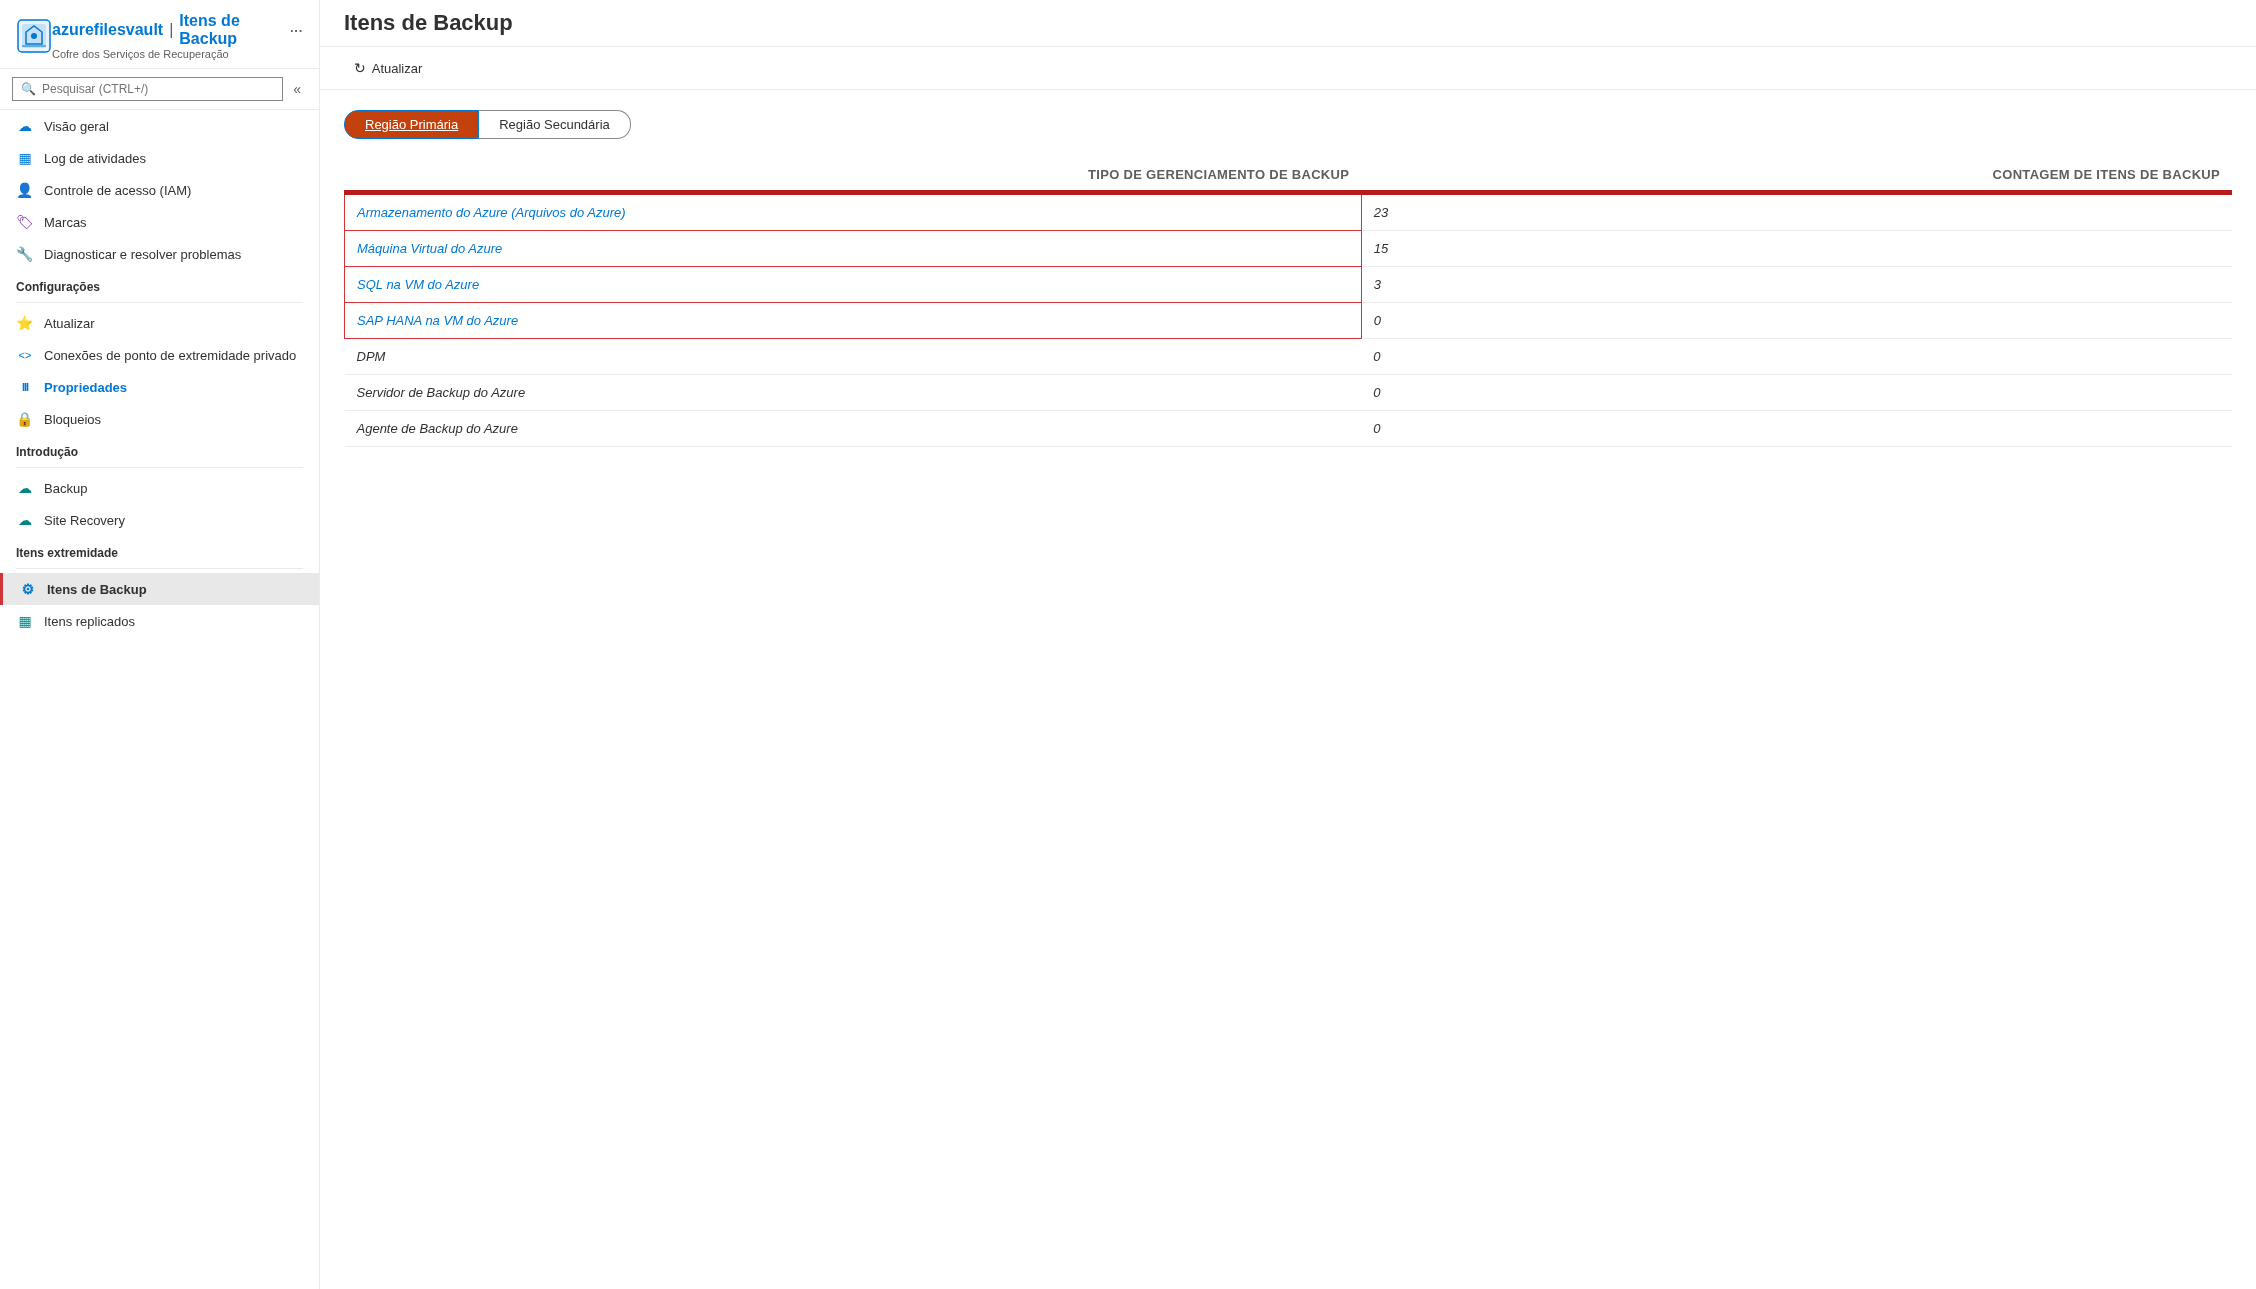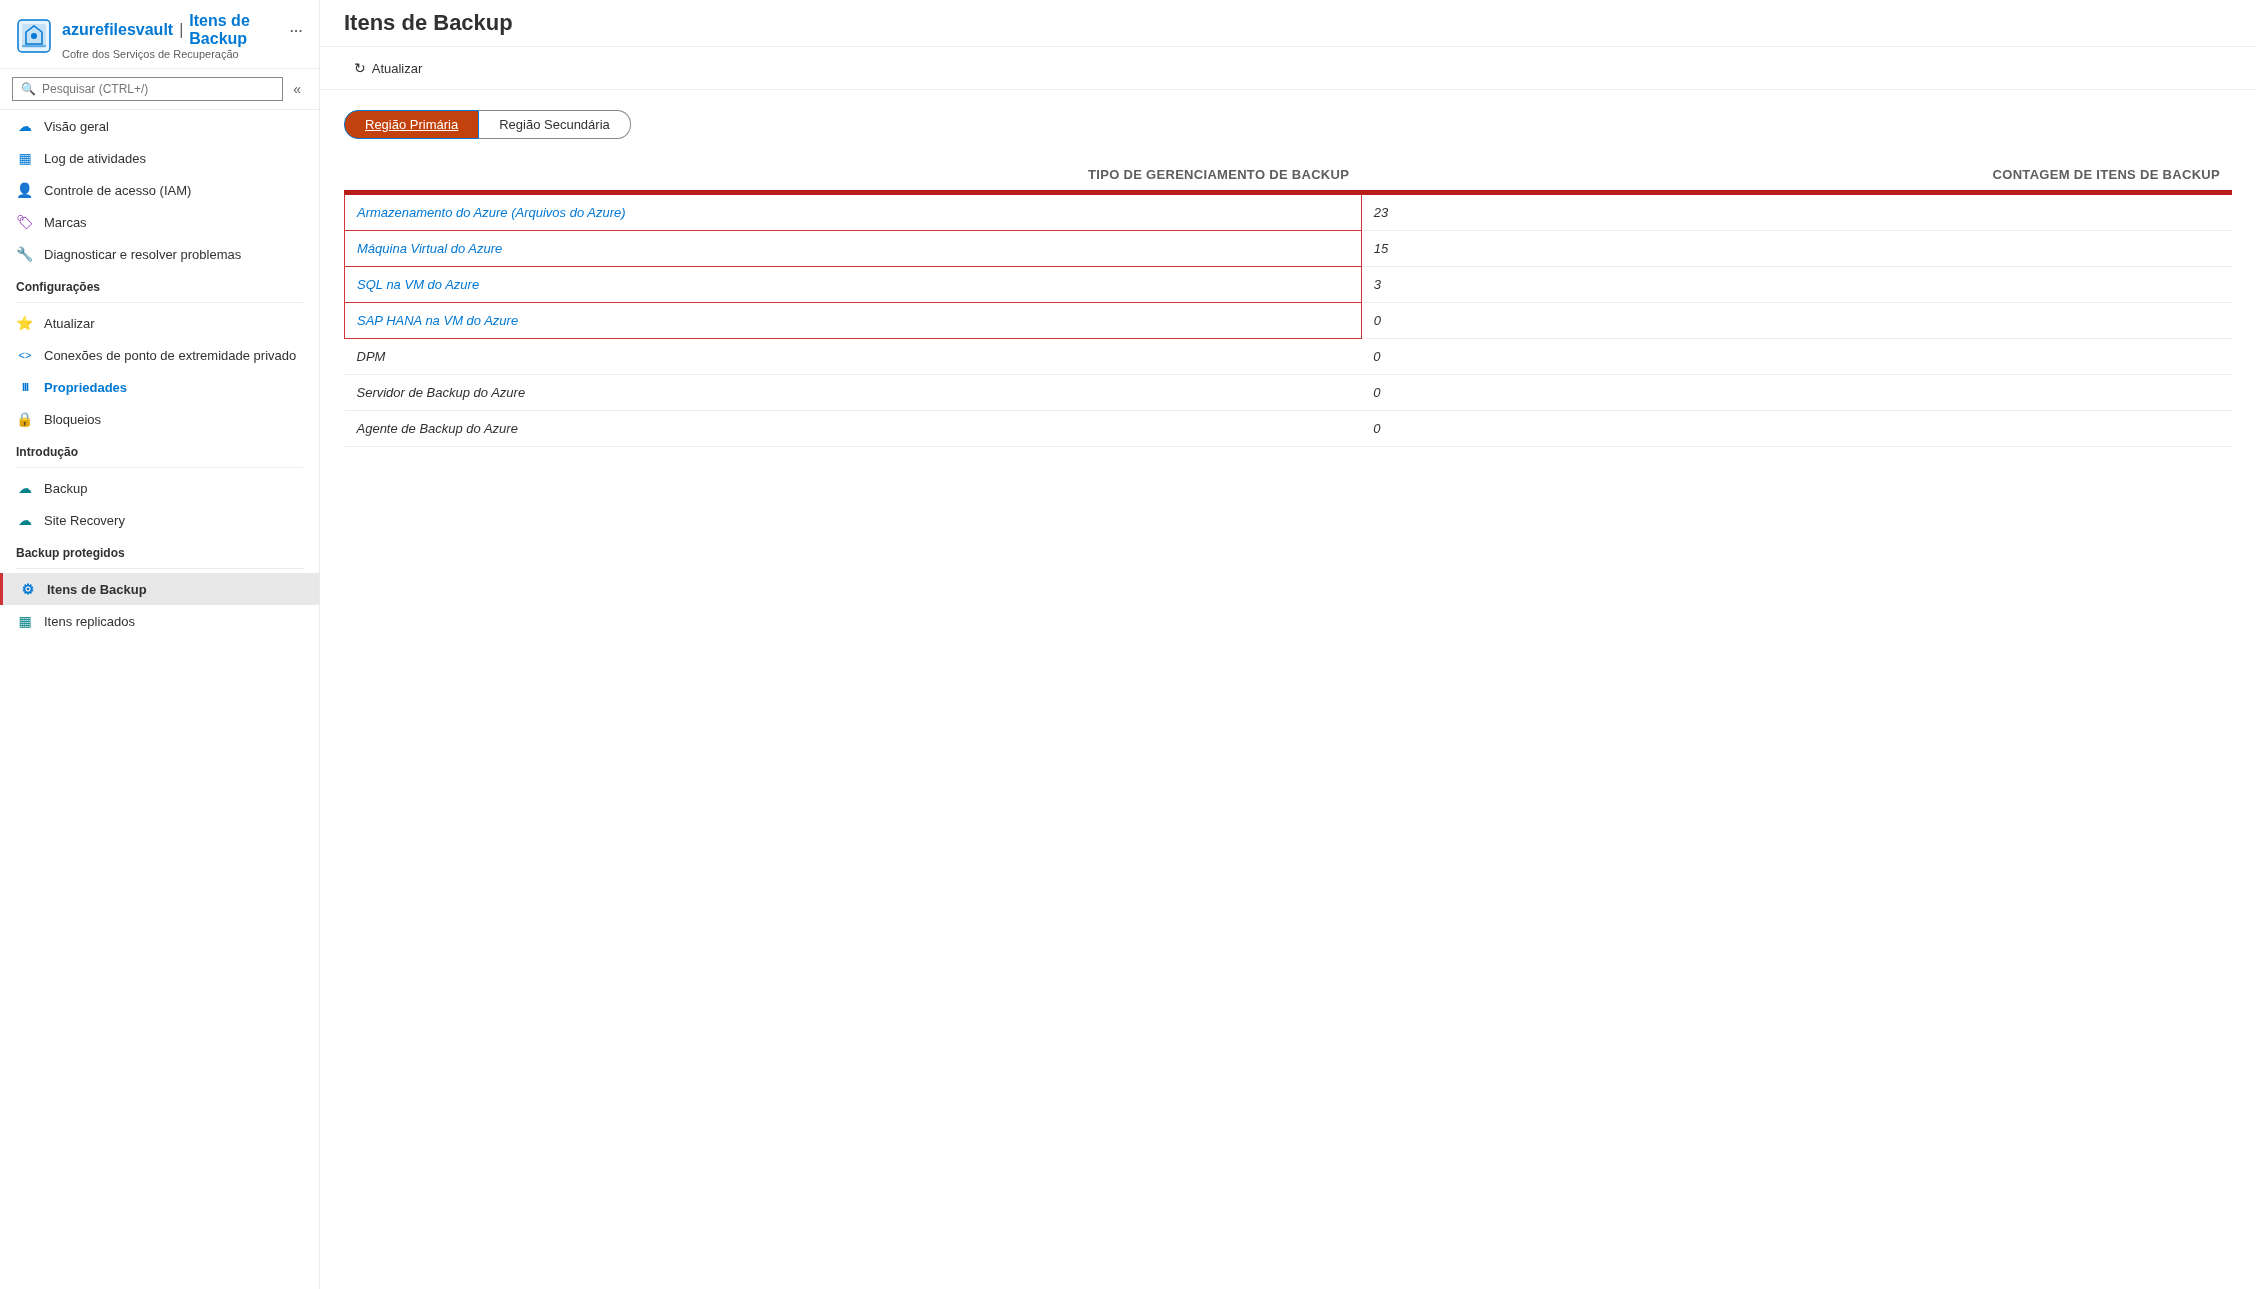--- a/index.html
+++ b/index.html
@@ -14,21 +14,20 @@
       display: flex;
       flex-direction: column;
       overflow: hidden;
     }
 
     .sidebar-header {
       padding: 12px 16px 8px 16px;
       border-bottom: 1px solid #edebe9;
       display: flex;
       align-items: center;
-      gap: 10px;
     }
 
     .sidebar-title-block { flex: 1; }
     .sidebar-vault-name {
       font-size: 16px;
       font-weight: 600;
       color: #0078d4;
       display: flex;
       align-items: center;
       gap: 6px;
@@ -318,21 +317,21 @@
 
     <div class="nav-item">
       <span class="nav-icon icon-teal">☁</span>
       <span>Backup</span>
     </div>
     <div class="nav-item">
       <span class="nav-icon icon-teal">☁</span>
       <span>Site Recovery</span>
     </div>
 
-    <div class="section-label">Backup protegidos</div>
+    <div class="section-label">Itens extremidade</div>
     <div class="section-divider"></div>
 
     <div class="nav-item active" style="border-left: 3px solid #d13438;">
       <span class="nav-icon icon-blue">⚙</span>
       <span>Itens de Backup</span>
     </div>
     <div class="nav-item">
       <span class="nav-icon icon-teal">▦</span>
       <span>Itens replicados</span>
     </div>

